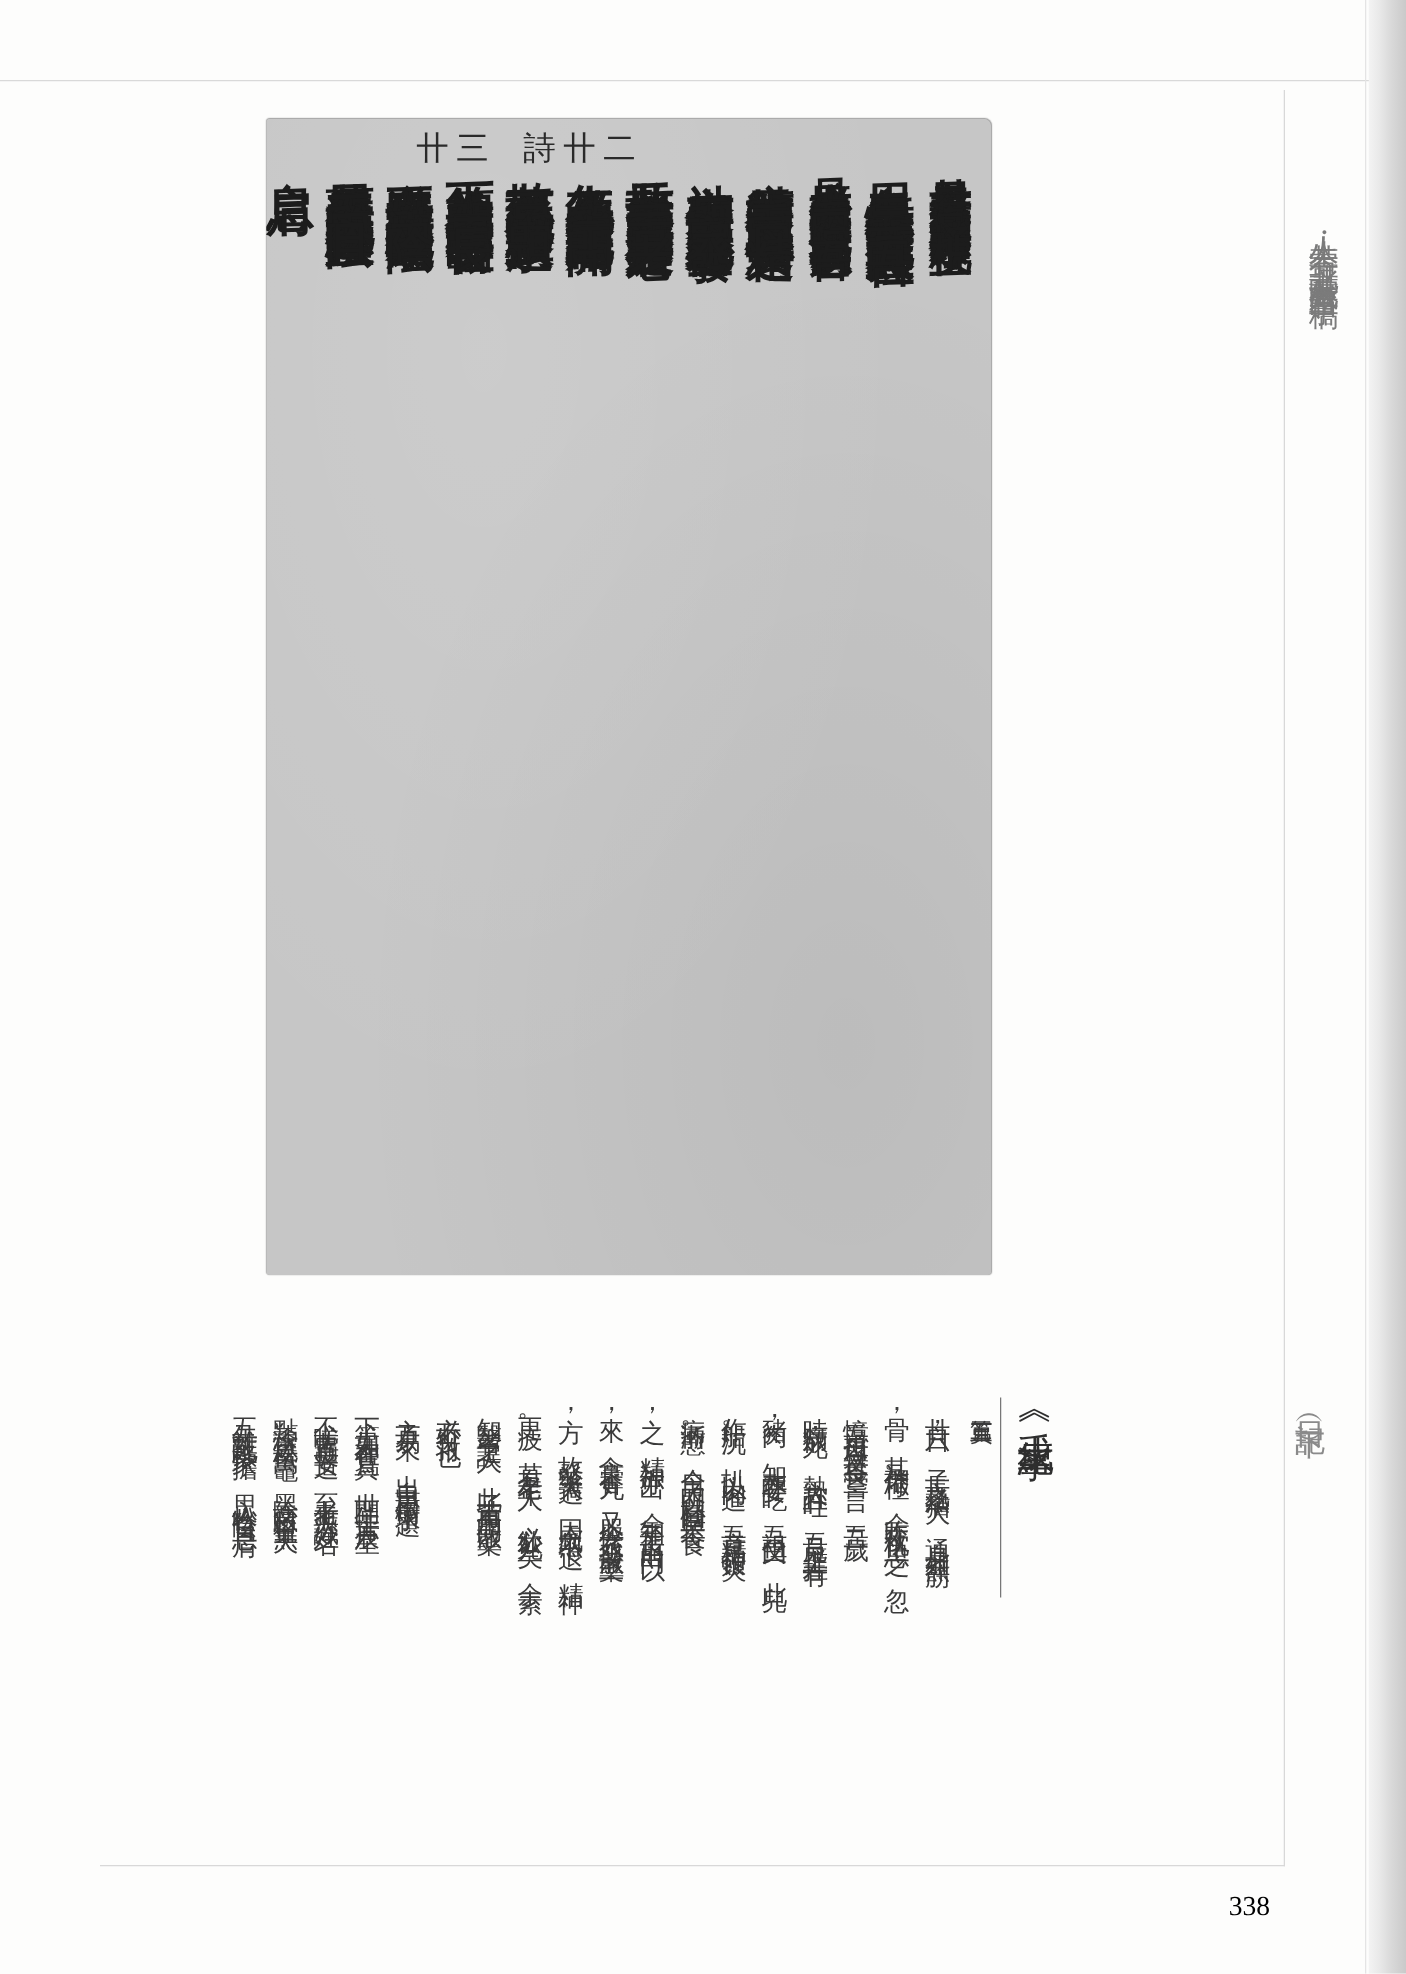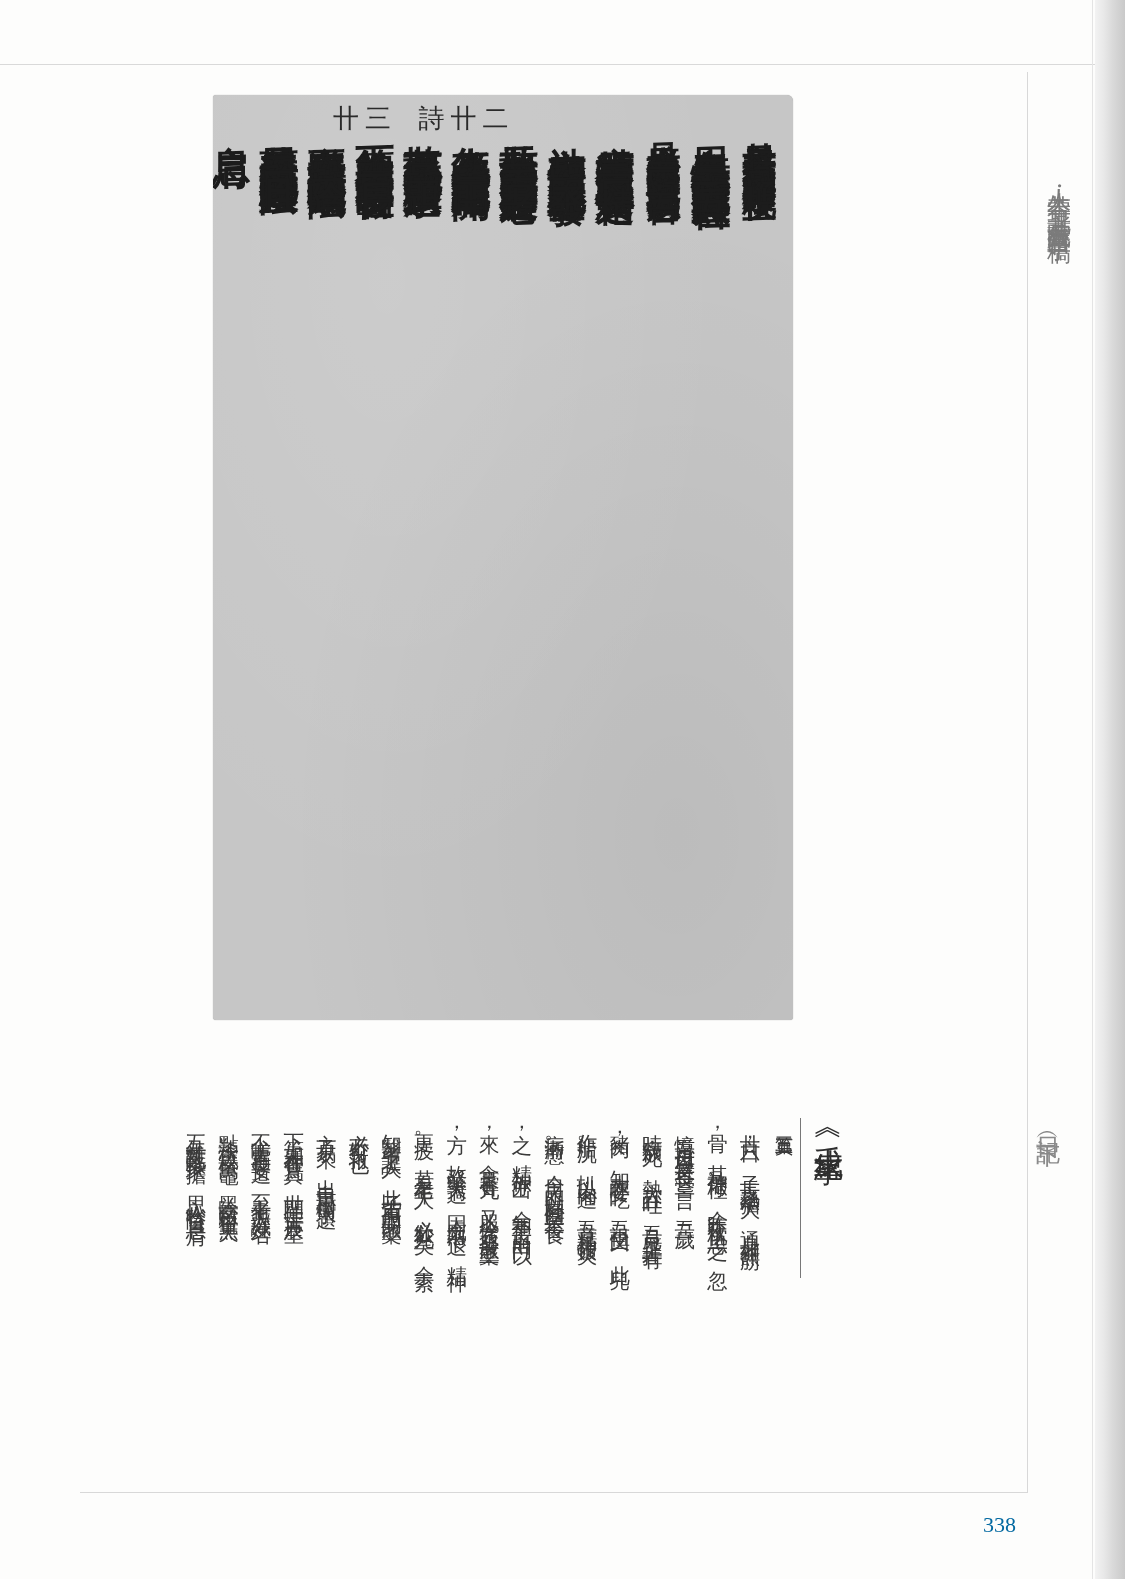--- a/index.html
+++ b/index.html
@@ -65,21 +65,21 @@
   }
   .text-cols {
     position:absolute; right:380px; top:1118px;
     display:flex; flex-direction:row-reverse; gap:6.6px;
   }
   .text-col {
     writing-mode:vertical-rl; font-size:20.5px; line-height:26px;
     letter-spacing:5px; width:26px; color:#3a3a3a; white-space:nowrap;
   }
   .page-number {
-    position:absolute; left:983px; top:1512px; font-size:22px; color:#0369a1;
+    position:absolute; left:983px; top:1512px; font-size:22px; color:#000000;
     font-family:"Liberation Serif", serif;
   }
 </style>
 </head>
 <body>
 
 <div class="top-rule"></div>
 <div class="page-frame"></div>
 <div class="gutter-line"></div>
 <div class="gutter"></div>

